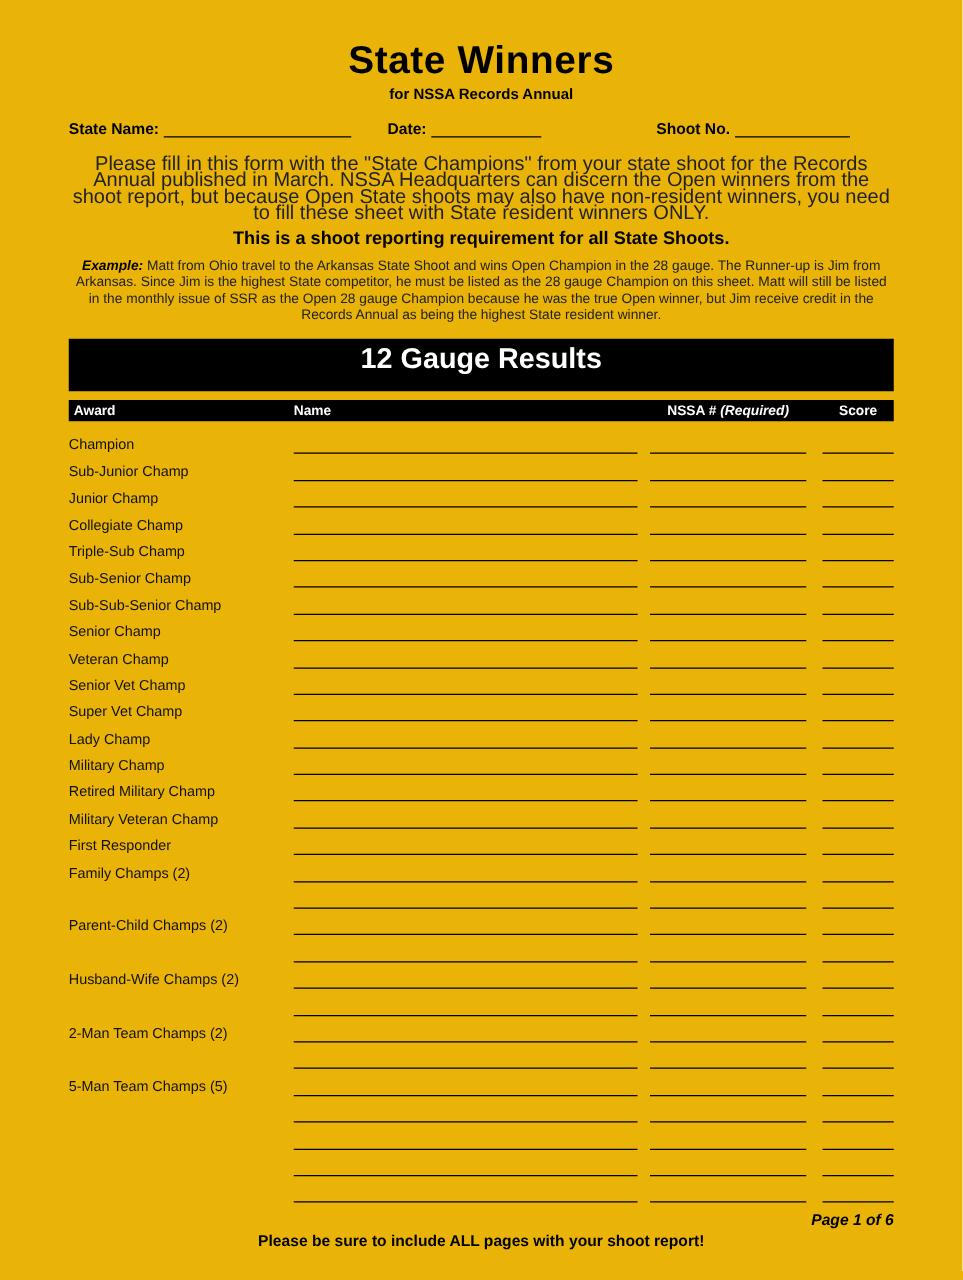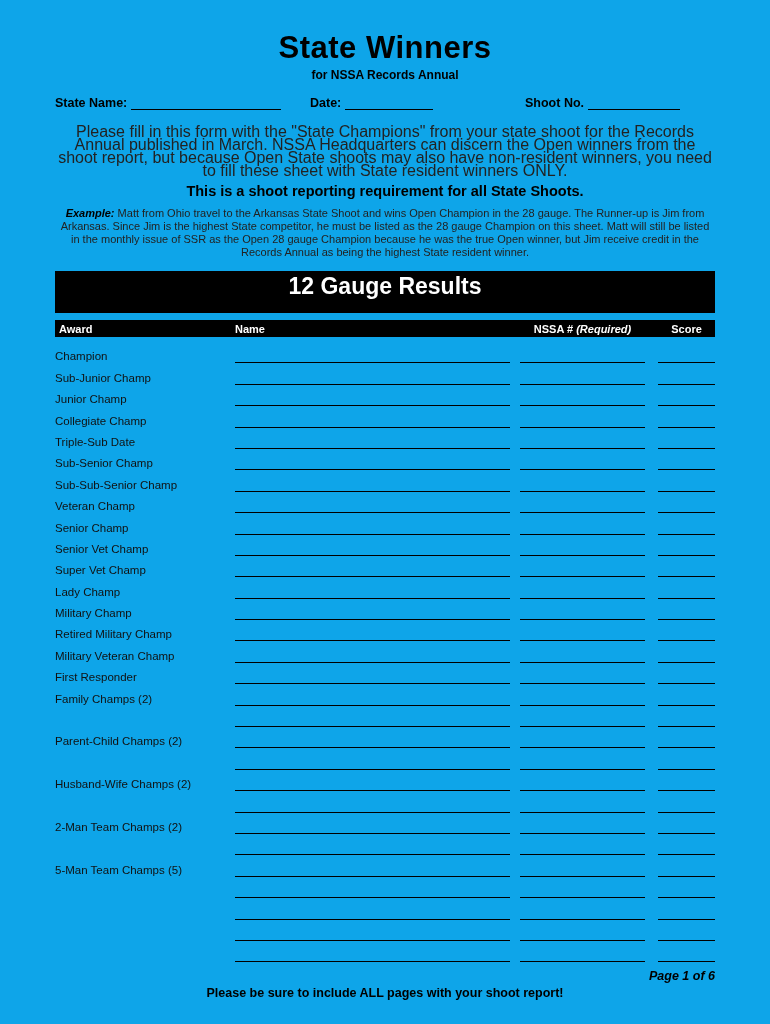--- a/index.html
+++ b/index.html
@@ -1,17 +1,17 @@
 <!DOCTYPE html>
 <html><head>
 <meta charset="utf-8">
 <style>
   html,body { margin:0; padding:0; background:#fff; }
   .page {
-    width:770px; height:1024px; margin:0 auto; background:#0ea5e9; color:#000;
+    width:770px; height:1024px; margin:0 auto; background:#eab308; color:#000;
     font-family:"Liberation Sans", sans-serif; box-sizing:border-box;
     padding:30px 55px 0 55px; position:relative; overflow:hidden;
   }
   .title { text-align:center; font-size:31px; font-weight:bold; margin:0 0 2px 0; letter-spacing:0.5px; }
   .subtitle { text-align:center; font-size:12px; font-weight:bold; margin-bottom:14px; }
 
   .head-fields { position:relative; height:17px; margin-bottom:12px; font-size:12.5px; font-weight:bold; }
   .hf { position:absolute; top:0; white-space:nowrap; }
   .hf-state { left:0; } .hf-date { left:255px; } .hf-shoot { left:470px; }
   .fill { display:inline-block; border-bottom:1.5px solid #000; height:13px; vertical-align:bottom; }
@@ -107,45 +107,45 @@
         <div class="c blank nssa"></div>
         <div class="c blank score"></div>
       </div>
       <div class="trow">
         <div class="c award-label">Collegiate Champ</div>
         <div class="c blank name"></div>
         <div class="c blank nssa"></div>
         <div class="c blank score"></div>
       </div>
       <div class="trow">
-        <div class="c award-label">Triple-Sub Date</div>
+        <div class="c award-label">Triple-Sub Champ</div>
         <div class="c blank name"></div>
         <div class="c blank nssa"></div>
         <div class="c blank score"></div>
       </div>
       <div class="trow">
         <div class="c award-label">Sub-Senior Champ</div>
         <div class="c blank name"></div>
         <div class="c blank nssa"></div>
         <div class="c blank score"></div>
       </div>
       <div class="trow">
         <div class="c award-label">Sub-Sub-Senior Champ</div>
         <div class="c blank name"></div>
         <div class="c blank nssa"></div>
         <div class="c blank score"></div>
       </div>
       <div class="trow">
+        <div class="c award-label">Senior Champ</div>
+        <div class="c blank name"></div>
+        <div class="c blank nssa"></div>
+        <div class="c blank score"></div>
+      </div>
+      <div class="trow">
         <div class="c award-label">Veteran Champ</div>
-        <div class="c blank name"></div>
-        <div class="c blank nssa"></div>
-        <div class="c blank score"></div>
-      </div>
-      <div class="trow">
-        <div class="c award-label">Senior Champ</div>
         <div class="c blank name"></div>
         <div class="c blank nssa"></div>
         <div class="c blank score"></div>
       </div>
       <div class="trow">
         <div class="c award-label">Senior Vet Champ</div>
         <div class="c blank name"></div>
         <div class="c blank nssa"></div>
         <div class="c blank score"></div>
       </div>

